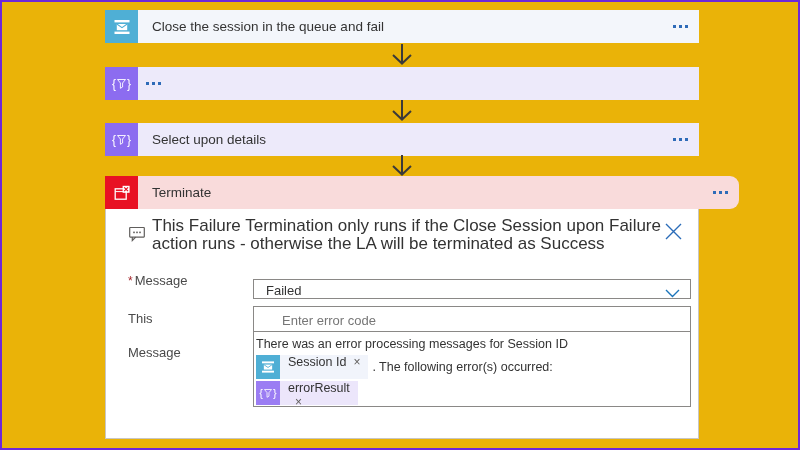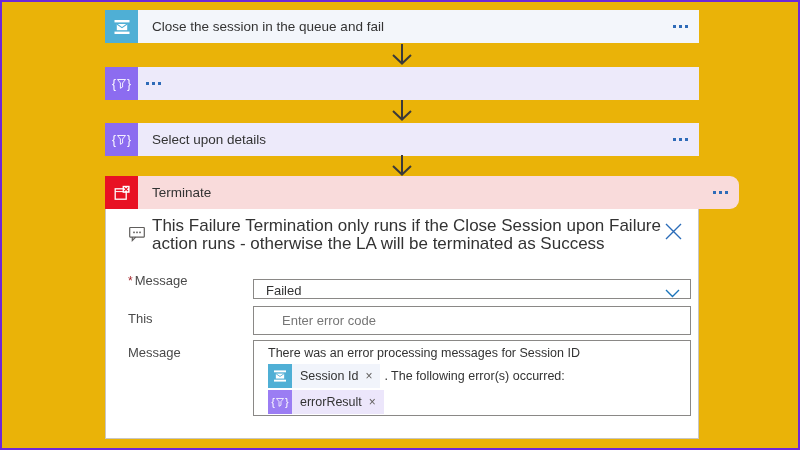--- a/index.html
+++ b/index.html
@@ -62,34 +62,34 @@
     top:102px;height:20px;display:flex;align-items:flex-end;cursor:pointer;
   }
   .dropdown .val{flex:1;padding-left:12px;}
   .dropdown .chev{padding-right:10px;display:flex;align-items:center;}
   .text-input{
     top:129px;height:29px;padding:0 28px;outline:none;
     font-family:"Liberation Sans", sans-serif;
   }
   .text-input::placeholder{color:#767676;opacity:1;}
   .msg-box{
-    top:163px;height:76px;padding:3px 14px;cursor:text;overflow:hidden;
+    top:154px;height:76px;padding:3px 2px;cursor:text;overflow:hidden;
   }
   .msg-line1{font-size:12.5px;color:#333;line-height:19px;}
   .pill-row{height:26px;display:flex;align-items:center;}
   .pill{display:inline-flex;align-items:center;height:24px;cursor:pointer;}
   .pill-ic{width:24px;height:24px;display:flex;align-items:center;justify-content:center;flex:0 0 24px;}
   .pill-ic.sb{background:#4FAFD5;}
   .pill-ic.ops{background:#9B7DF3;}
   .pill-body{
-    height:24px;display:flex;align-items:center;padding:0 8px;
+    height:24px;display:flex;align-items:flex-start;padding:0 8px;
     font-size:12.5px;color:#333;
   }
   .pill-body.sb{background:#F1F4FB;}
-  .pill-body.ops{background:#ECE6FB;}
+  .pill-body.ops{background:#ECE6FB;flex-direction:column;}
   .pill-x{font-size:12px;color:#605E5C;margin-left:7px;cursor:pointer;}
   .after-token{font-size:12.5px;color:#333;margin-left:4px;}
 
   
   .braces{display:flex;align-items:center;color:#fff;font-size:12px;gap:1px;}
   .braces.small{font-size:11px;}
 </style>
 </head>
 <body>
 

